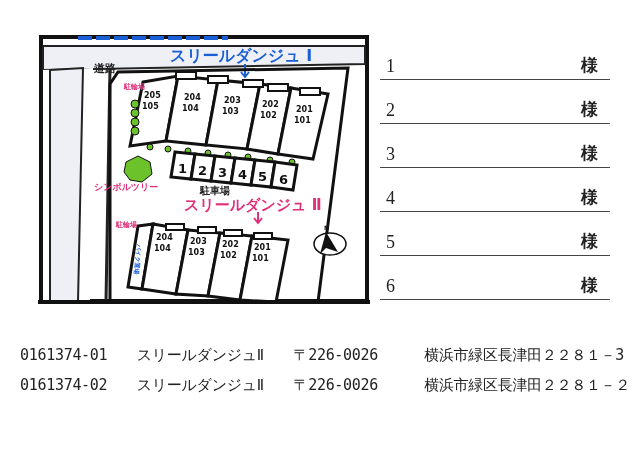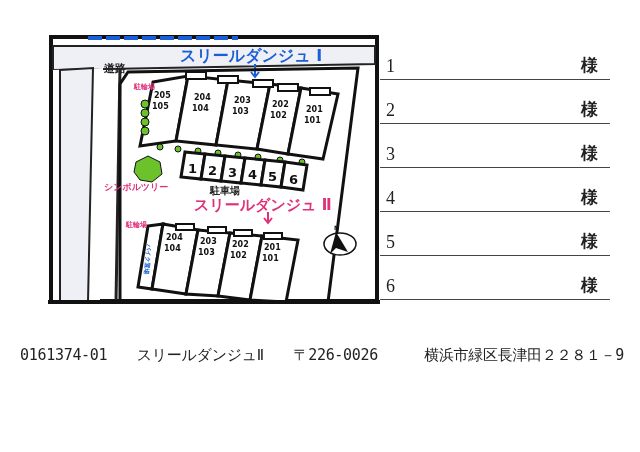--- a/index.html
+++ b/index.html
@@ -1,20 +1,20 @@
 <!DOCTYPE html>
 <html><head>
   <meta charset="utf-8">
   <style>
     html, body { margin: 0; padding: 0; }
     body {
       width: 640px; height: 452px; background: #ffffff; position: relative; overflow: hidden;
       font-family: "DejaVu Serif", serif;
     }
-    .map { position: absolute; left: 48px; top: 34px; width: 332px; height: 270px; }
+    .map { position: absolute; left: 38px; top: 34px; width: 332px; height: 270px; }
     .map svg { width: 100%; height: 100%; display: block; }
     .svg-text-sans { font-family: "DejaVu Sans", sans-serif; font-weight: bold; }
     .names { position: absolute; left: 380px; top: 36px; width: 230px; }
     .name-row {
       position: relative; height: 43px; border-bottom: 1.5px solid #444;
     }
     .name-row .num {
       position: absolute; left: 6px; bottom: 2px; font-size: 18px; color: #222;
       font-family: "Liberation Serif", serif;
     }
@@ -182,15 +182,21 @@
     <span class="num">6</span>
     <span class="sama">様</span>
   </div>
 </div>
 
 <div class="addresses">
   <div class="addr-row">
     <span class="code">0161374-01</span>
     <span class="bname">スリールダンジュⅡ</span>
     <span class="zip">〒226-0026</span>
-    <span class="addr">横浜市緑区長津田２２８１－9</span>
+    <span class="addr">横浜市緑区長津田２２８１－3</span>
+  </div>
+  <div class="addr-row">
+    <span class="code">0161374-02</span>
+    <span class="bname">スリールダンジュⅡ</span>
+    <span class="zip">〒226-0026</span>
+    <span class="addr">横浜市緑区長津田２２８１－２</span>
   </div>
 </div>
 
 </body></html>

